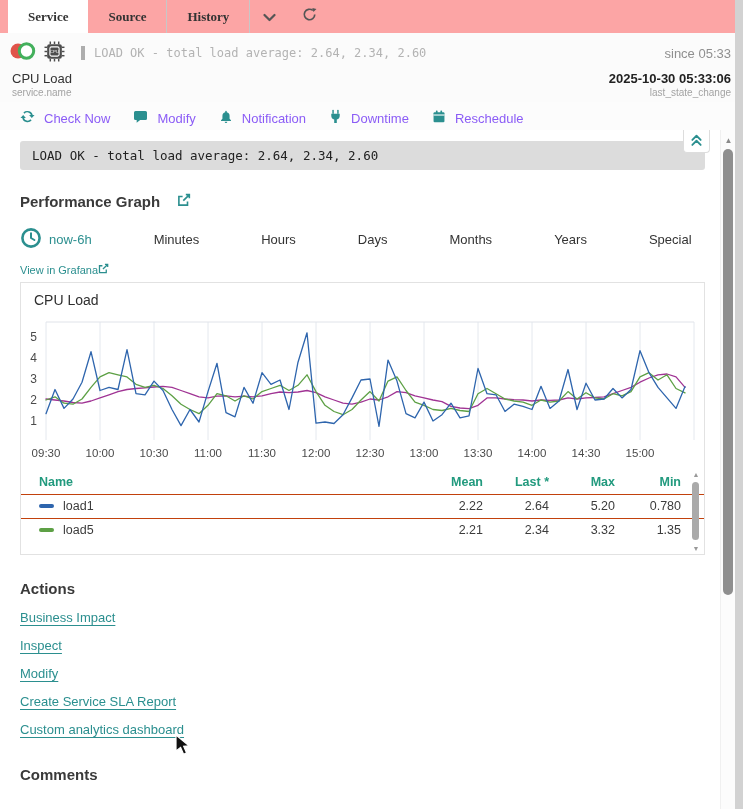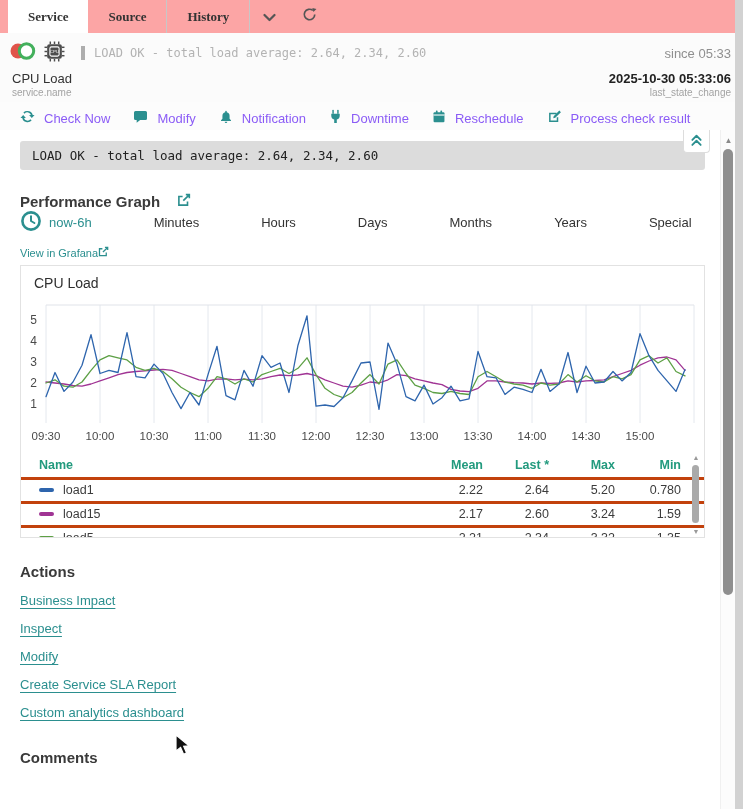--- a/index.html
+++ b/index.html
@@ -39,34 +39,34 @@
 
   
   .content { position:absolute; top:130px; left:0; width:720px; bottom:0; overflow:hidden;
              background:#fff; padding:0 15px 0 20px; }
   h2.sec { font-size:15px; font-weight:bold; color:#3a3a3a; }
   .sec-plugin { margin-top:17px; }
   .output-box { margin-top:11px; background:#dcdcdc; border-radius:3px; padding:7px 12px;
     font-family:"DejaVu Sans Mono", monospace; font-size:12.5px; color:#222; }
   .sec-perf { margin-top:23px; color:#9e9e9e; display:flex; align-items:center; gap:17px; }
 
-  .timerange { margin-top:0; display:flex; align-items:center; }
+  .timerange { margin-top:17px; display:flex; align-items:center; }
   .tr-current { display:flex; align-items:center; gap:7px; color:#2b8f8f; font-size:13px; }
   .tr-item { font-size:13px; color:#333; margin-left:62px; cursor:pointer; }
 
   .grafana-link { margin-top:11px; display:inline-flex; align-items:center; 
     font-size:11px; color:#2b8f8f; cursor:pointer; }
 
   
   .chart-panel { margin-top:4px; border:1px solid #e2e2e2; width:685px; background:#fff; }
   .chart-title { font-size:14px; font-weight:500; color:#2f2f2f; padding:9px 0 0 13px; }
   .chart-svg-wrap { padding:0; }
   .legend { position:relative; height:84px; overflow:hidden; margin-top:2px; }
   .legend-row { display:flex; align-items:center; height:24px; padding-left:18px; padding-right:23px; }
-  .legend-row.body { border-top:3px solid #c2410c; }
+  .legend-row.body { border-top:1px solid #c2410c; }
   .lg-name { flex:1; display:flex; align-items:center; gap:9px; font-size:12.5px; color:#3c3c3c; }
   .lg-dash { width:15px; height:4px; border-radius:2px; }
   .lg-num { width:66px; text-align:right; font-size:12.5px; color:#3c3c3c; }
   .legend-head .lg-name, .legend-head .lg-num { color:#229a7e; font-weight:bold; font-size:12.5px; }
   .lg-scroll { position:absolute; right:3px; top:1px; bottom:1px; width:10px; }
   .lg-arrow { position:absolute; left:0; width:10px; text-align:center; font-size:7px; color:#999; line-height:8px; }
   .lg-thumb { position:absolute; left:1px; top:11px; height:58px; width:7px; background:#aaa; border-radius:4px; }
 
   
   .sec-actions { margin-top:25px; }
@@ -197,29 +197,20 @@
   <span class="act-btn">
     <span>
       <svg width="14" height="15" viewBox="0 0 18 18" fill="#2b8f8f">
           <rect x="2" y="3.5" width="14" height="13" rx="1.4"></rect>
           <rect x="5" y="1.4" width="2.2" height="3.6" rx="0.6"></rect>
           <rect x="10.8" y="1.4" width="2.2" height="3.6" rx="0.6"></rect>
           <rect x="2" y="6.4" width="14" height="1.4" fill="#fff"></rect>
         </svg>
     </span>
       <span>Reschedule</span>
-  </span>
-  <span class="act-btn">
-    <span>
-      <svg width="15" height="15" viewBox="0 0 18 18" fill="#2b8f8f">
-          <path d="M2.5 4.5h9v1.8H4.3v7.4h7.4V10h1.8v5.5H2.5v-11z"></path>
-          <path d="M14.8 1.9l1.9 1.9-6.8 6.8-2.4.5.5-2.4 6.8-6.8z"></path>
-        </svg>
-    </span>
-      <span>Process check result</span>
   </span>
 </div>
 
 <div class="content">
 
   <div class="output-box">LOAD OK - total load average: 2.64, 2.34, 2.60</div>
 
   <h2 class="sec sec-perf">
     <span>Performance Graph</span>
     <span>
@@ -314,30 +305,20 @@
               <span class="lg-dash" style="background:#2e65ad"></span>
               <span>load1</span>
             </span>
             <span class="lg-num">2.22</span>
             <span class="lg-num">2.64</span>
             <span class="lg-num">5.20</span>
             <span class="lg-num">0.780</span>
           </div>
           <div class="legend-row body">
             <span class="lg-name">
-              <span class="lg-dash" style="background:#a03494"></span>
-              <span>load15</span>
-            </span>
-            <span class="lg-num">2.17</span>
-            <span class="lg-num">2.60</span>
-            <span class="lg-num">3.24</span>
-            <span class="lg-num">1.59</span>
-          </div>
-          <div class="legend-row body">
-            <span class="lg-name">
               <span class="lg-dash" style="background:#5da045"></span>
               <span>load5</span>
             </span>
             <span class="lg-num">2.21</span>
             <span class="lg-num">2.34</span>
             <span class="lg-num">3.32</span>
             <span class="lg-num">1.35</span>
           </div>
         </div>
       <div class="lg-scroll">

